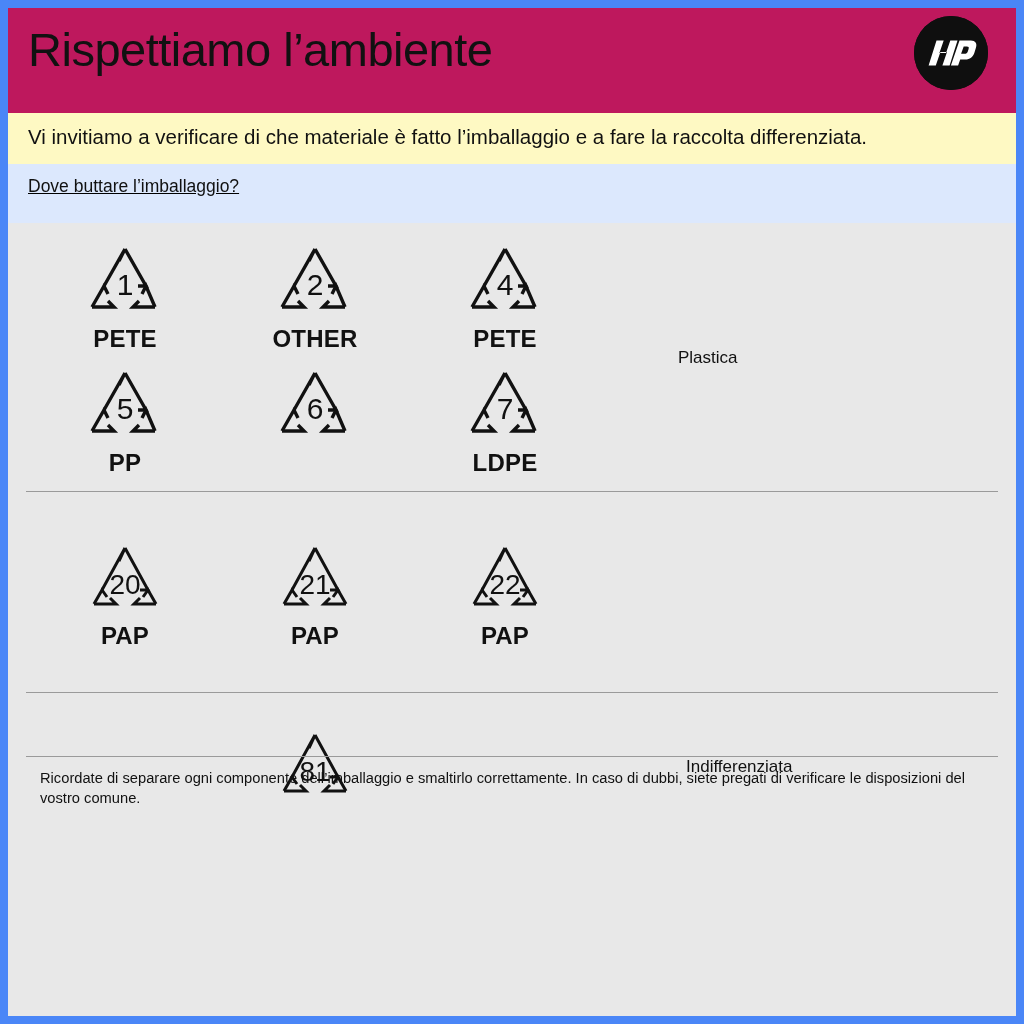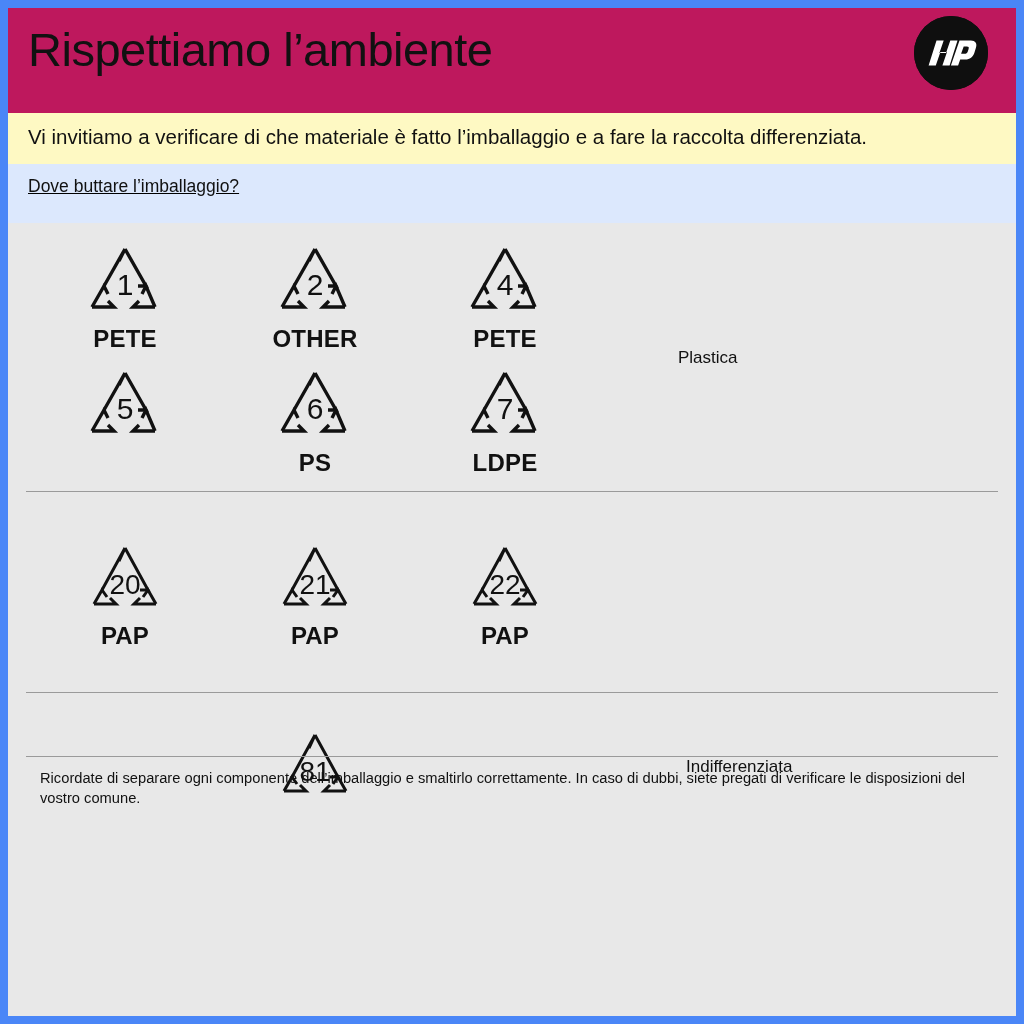--- a/index.html
+++ b/index.html
@@ -235,34 +235,34 @@
                 <g fill="none" stroke="#111" stroke-width="3.4">
                   <path d="M55 10 L76 47 L68 47"></path>
                   <path d="M34 47 L55 10 L49 22"></path>
                   <path d="M22 68 L34 47 L38 55"></path>
                   <path d="M85 68 L76 47 L72 55"></path>
                   <path d="M22 68 L44 68 L38 62"></path>
                   <path d="M85 68 L63 68 L69 62"></path>
                 </g>
                 <text x="55" y="56" font-family="'Liberation Sans', sans-serif" font-size="30" fill="#111" text-anchor="middle">5</text>
               </svg>
+              <div class="sym-label">PP</div>
             </div>
             <div class="sym">
               <svg width="110" height="88" viewBox="0 0 110 88" aria-hidden="true">
                 <g fill="none" stroke="#111" stroke-width="3.4">
                   <path d="M55 10 L76 47 L68 47"></path>
                   <path d="M34 47 L55 10 L49 22"></path>
                   <path d="M22 68 L34 47 L38 55"></path>
                   <path d="M85 68 L76 47 L72 55"></path>
                   <path d="M22 68 L44 68 L38 62"></path>
                   <path d="M85 68 L63 68 L69 62"></path>
                 </g>
                 <text x="55" y="56" font-family="'Liberation Sans', sans-serif" font-size="30" fill="#111" text-anchor="middle">6</text>
               </svg>
-              <div class="sym-label">PS</div>
             </div>
             <div class="sym">
               <svg width="110" height="88" viewBox="0 0 110 88" aria-hidden="true">
                 <g fill="none" stroke="#111" stroke-width="3.4">
                   <path d="M55 10 L76 47 L68 47"></path>
                   <path d="M34 47 L55 10 L49 22"></path>
                   <path d="M22 68 L34 47 L38 55"></path>
                   <path d="M85 68 L76 47 L72 55"></path>
                   <path d="M22 68 L44 68 L38 62"></path>
                   <path d="M85 68 L63 68 L69 62"></path>

